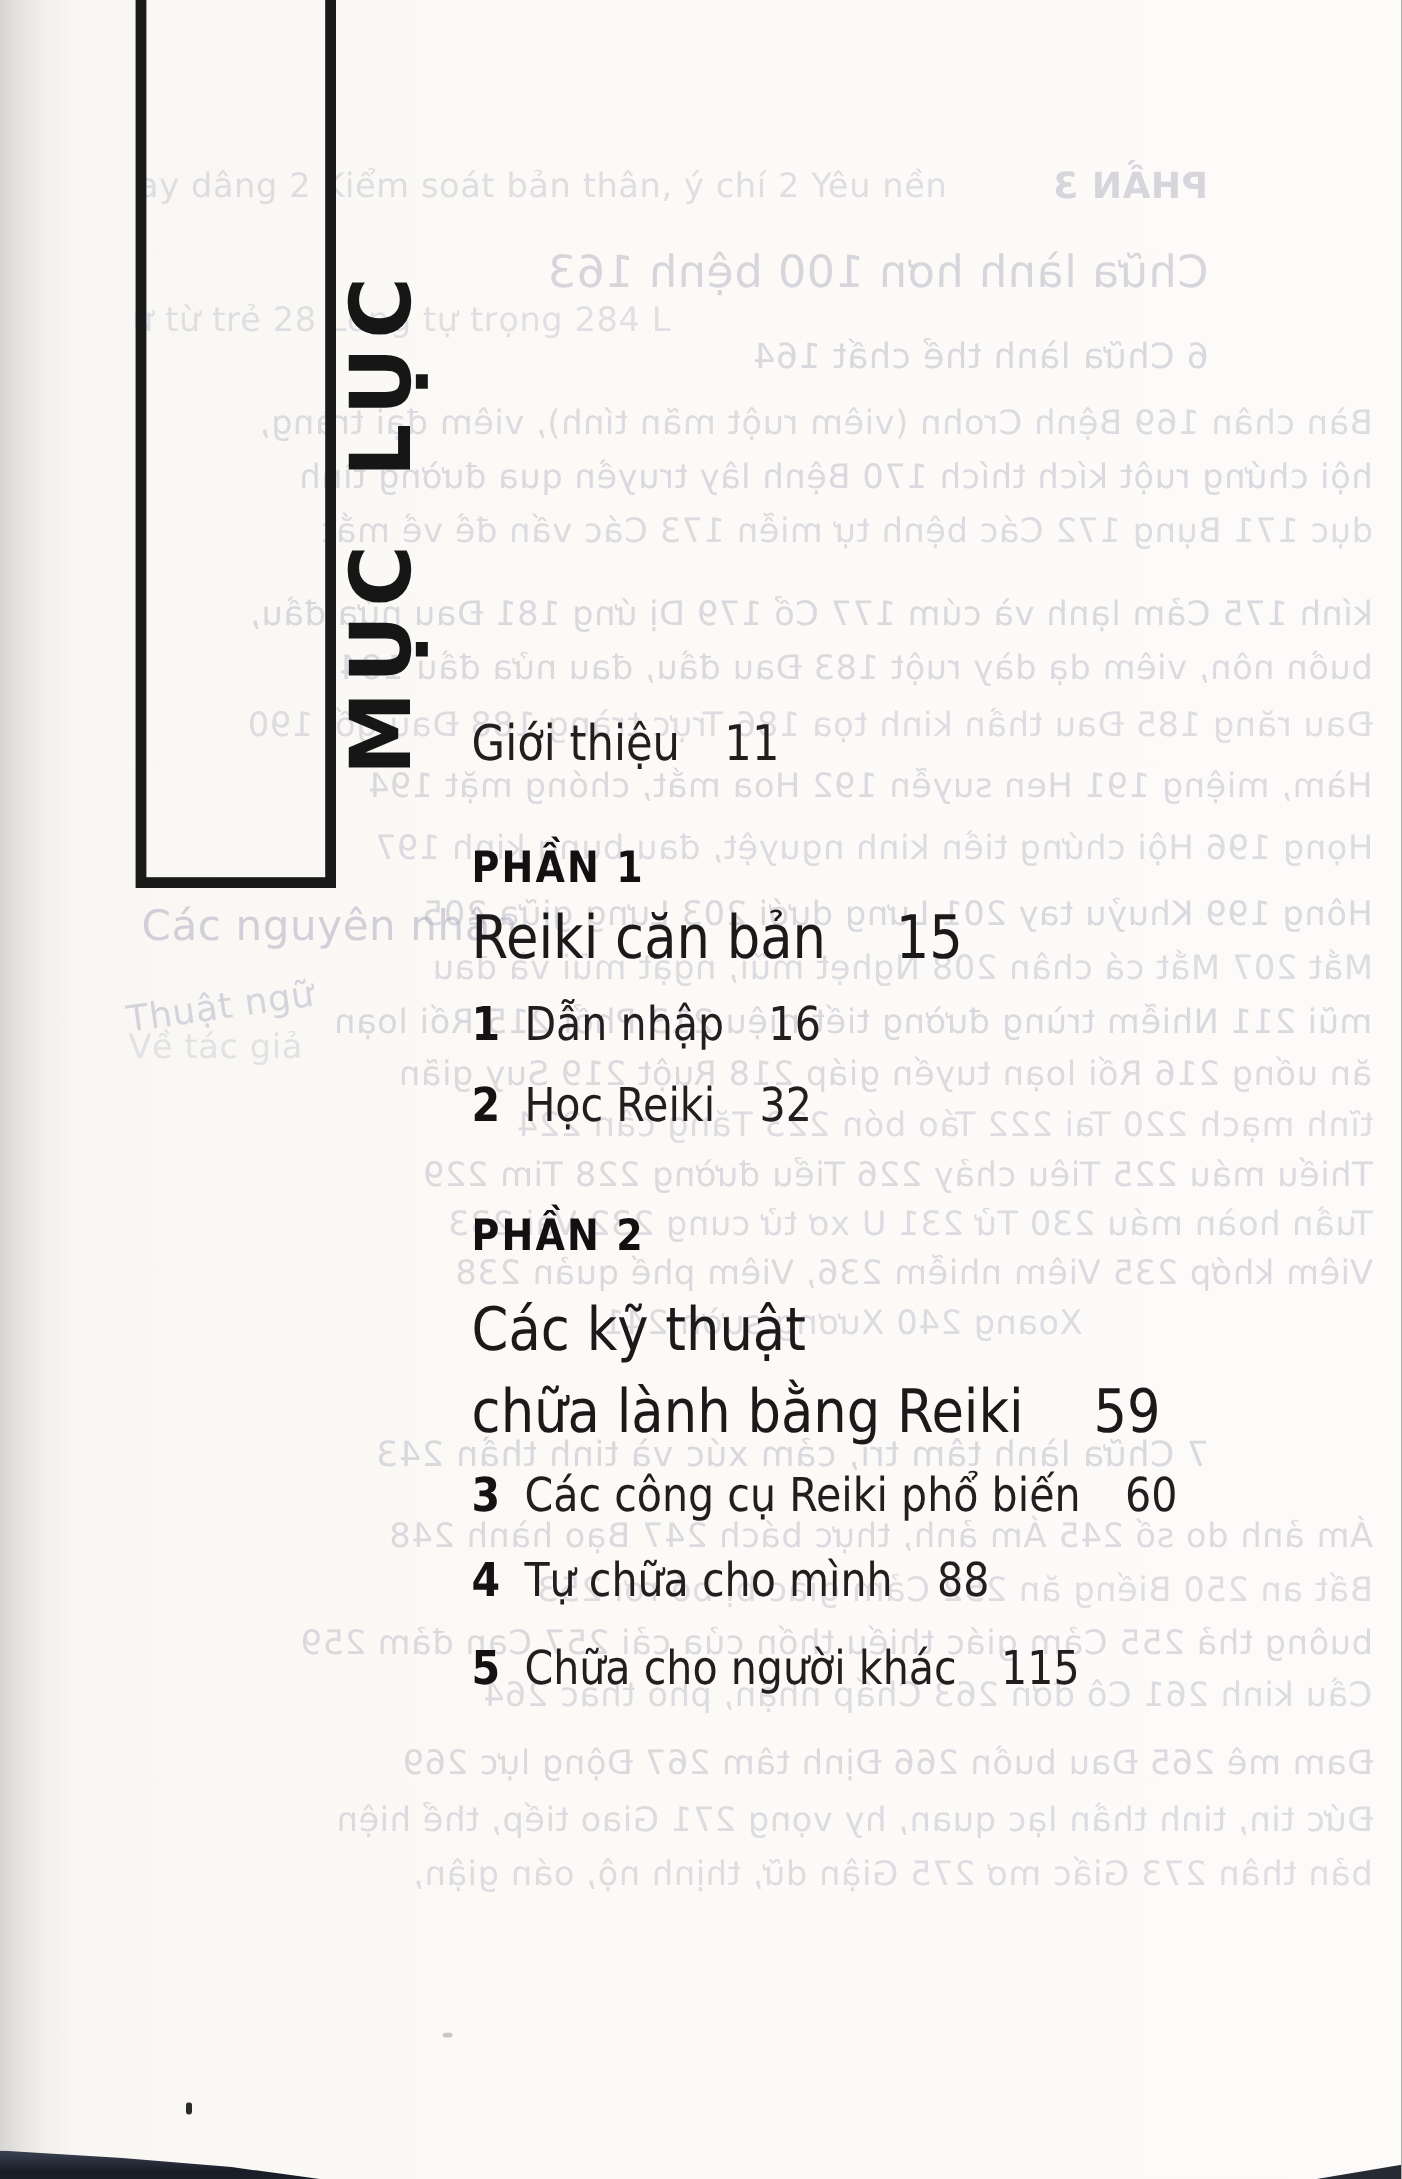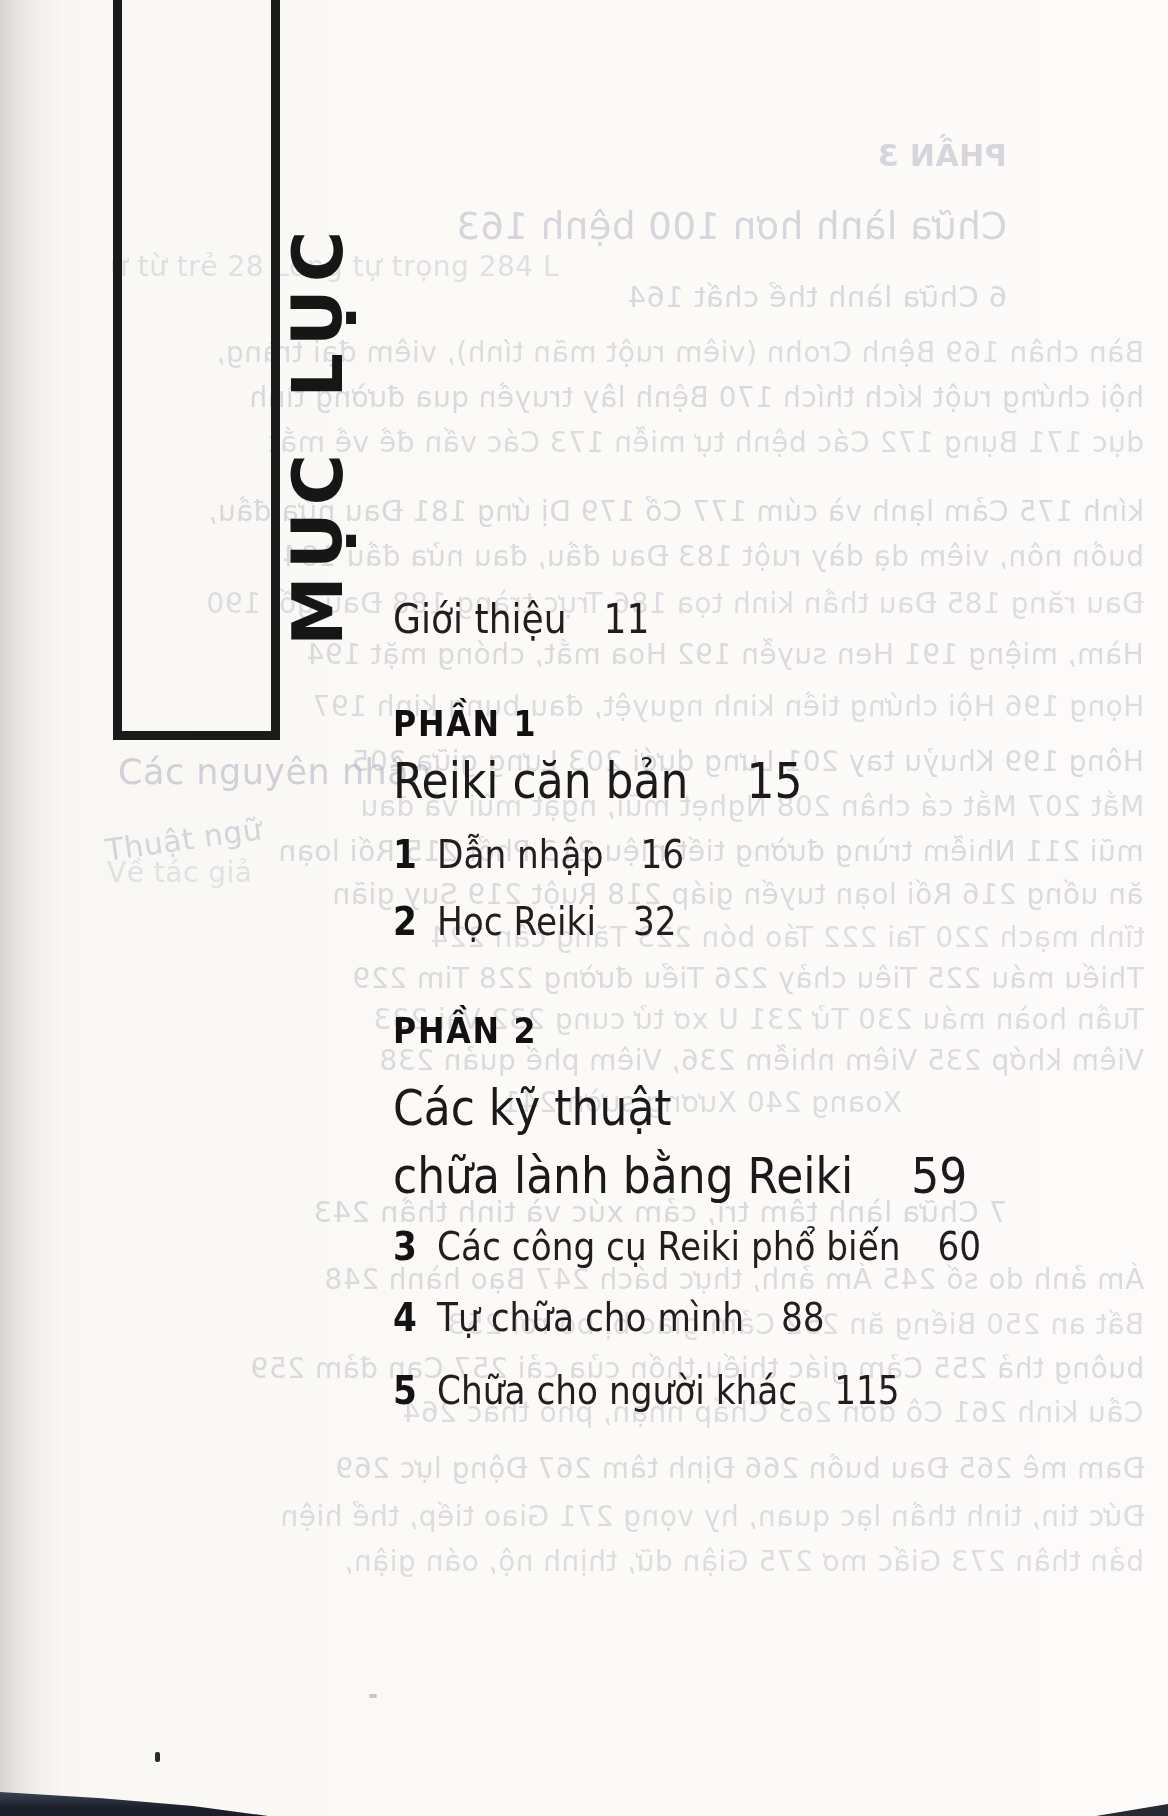--- a/index.html
+++ b/index.html
@@ -120,20 +120,21 @@
     <div class="m" style="top:1086px;right:250px;opacity:.42;">Xoang 240   Xương sườn 241</div>
     <div class="m" style="top:1195px;right:145px;font-size:29px;opacity:.46;">7  Chữa lành tâm trí, cảm xúc và tinh thần    243</div>
     <div class="m" style="top:1263px;right:8px;opacity:.44;">Ám ảnh do số 245   Ám ảnh, thực bách 247   Bạo hành 248</div>
     <div class="m" style="top:1308px;right:8px;opacity:.40;">Bất an 250   Biếng ăn 252   Cảm giác bị bỏ rơi 253</div>
     <div class="m" style="top:1352px;right:8px;opacity:.44;">buông thả 255   Cảm giác thiếu thốn của cải 257   Can đảm 259</div>
     <div class="m" style="top:1396px;right:8px;opacity:.42;">Cầu kinh 261   Cô đơn 263   Chấp nhận, phó thác 264</div>
     <div class="m" style="top:1452px;right:8px;opacity:.44;">Đam mê 265   Đau buồn 266   Định tâm 267   Động lực 269</div>
     <div class="m" style="top:1500px;right:8px;opacity:.42;">Đức tin, tinh thần lạc quan, hy vọng 271   Giao tiếp, thể hiện</div>
     <div class="m" style="top:1545px;right:8px;opacity:.40;">bản thân 273   Giấc mơ 275   Giận dữ, thịnh nộ, oán giận,</div>
 
+    <div class="f" style="top:138px;left:10px;opacity:.45;">ay dâng 2      Kiểm soát bản thân, ý chí 2      Yêu nền</div>
     <div class="f" style="top:250px;left:5px;opacity:.42;">ư từ trẻ 28      Lòng tự trọng 284      L</div>
     <div class="f" style="top:752px;left:13px;font-size:35px;opacity:.55;color:#b2aec2;">Các nguyên nhân</div>
     <div class="f" style="top:822px;left:0px;font-size:30px;opacity:.5;transform:rotate(-8deg);color:#b2aec2;">Thuật ngữ</div>
     <div class="f" style="top:856px;left:2px;opacity:.38;">Về tác giả</div>
   </div>
 
   <div class="mucluc-box">
     <div class="mucluc-text">MỤC LỤC</div>
   </div>
 

